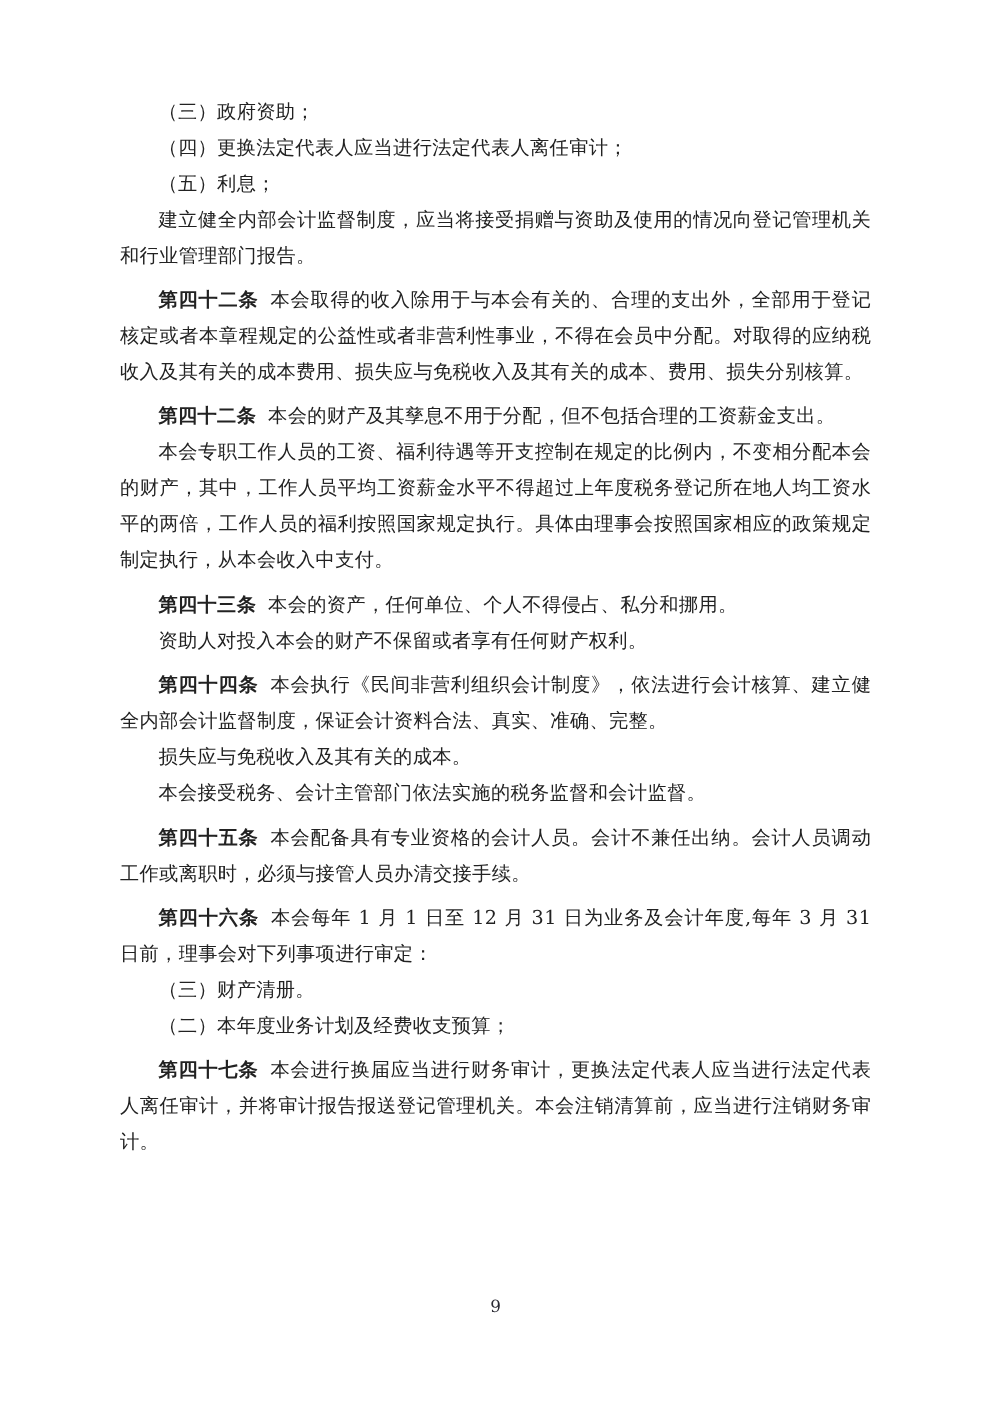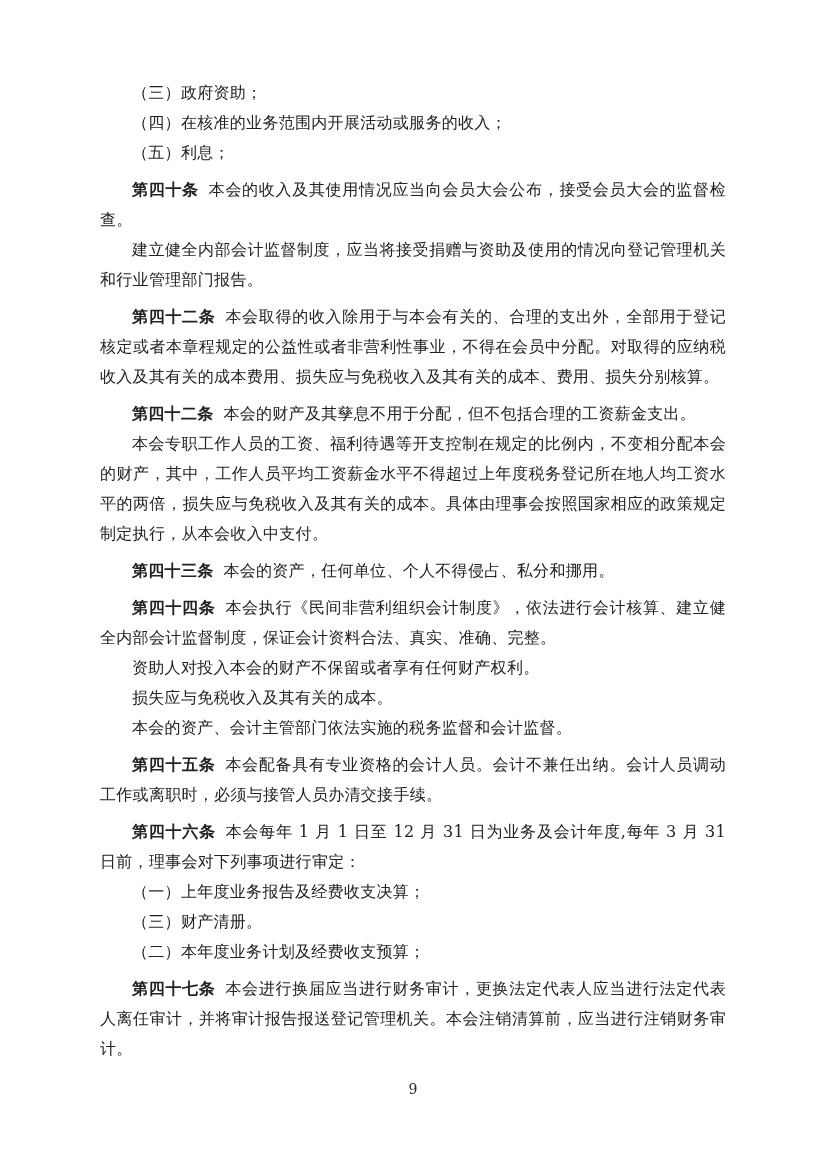--- a/index.html
+++ b/index.html
@@ -43,33 +43,31 @@
     line-height: 18px;
     color: #2a2a33;
   }
 </style>
 </head>
 <body>
 
 <div class="page">
   <div class="content">
       <div class="para item"><span>（三）政府资助；</span></div>
-      <div class="para item"><span>（四）在核准的业务范围内开展活动或服务的收入；</span></div>
+      <div class="para item"><span>（四）更换法定代表人应当进行法定代表人离任审计；</span></div>
       <div class="para item"><span>（五）利息；</span></div>
-      <div class="para article"><span class="article-num">第四十条</span><span>本会的收入及其使用情况应当向会员大会公布，接受会员大会的监督检查。</span></div>
       <div class="para body"><span>建立健全内部会计监督制度，应当将接受捐赠与资助及使用的情况向登记管理机关和行业管理部门报告。</span></div>
       <div class="para article"><span class="article-num">第四十二条</span><span>本会取得的收入除用于与本会有关的、合理的支出外，全部用于登记核定或者本章程规定的公益性或者非营利性事业，不得在会员中分配。对取得的应纳税收入及其有关的成本费用、损失应与免税收入及其有关的成本、费用、损失分别核算。</span></div>
       <div class="para article"><span class="article-num">第四十二条</span><span>本会的财产及其孳息不用于分配，但不包括合理的工资薪金支出。</span></div>
-      <div class="para body"><span>本会专职工作人员的工资、福利待遇等开支控制在规定的比例内，不变相分配本会的财产，其中，工作人员平均工资薪金水平不得超过上年度税务登记所在地人均工资水平的两倍，损失应与免税收入及其有关的成本。具体由理事会按照国家相应的政策规定制定执行，从本会收入中支付。</span></div>
+      <div class="para body"><span>本会专职工作人员的工资、福利待遇等开支控制在规定的比例内，不变相分配本会的财产，其中，工作人员平均工资薪金水平不得超过上年度税务登记所在地人均工资水平的两倍，工作人员的福利按照国家规定执行。具体由理事会按照国家相应的政策规定制定执行，从本会收入中支付。</span></div>
       <div class="para article"><span class="article-num">第四十三条</span><span>本会的资产，任何单位、个人不得侵占、私分和挪用。</span></div>
+      <div class="para body"><span>资助人对投入本会的财产不保留或者享有任何财产权利。</span></div>
       <div class="para article"><span class="article-num">第四十四条</span><span>本会执行《民间非营利组织会计制度》，依法进行会计核算、建立健全内部会计监督制度，保证会计资料合法、真实、准确、完整。</span></div>
-      <div class="para body"><span>资助人对投入本会的财产不保留或者享有任何财产权利。</span></div>
       <div class="para body"><span>损失应与免税收入及其有关的成本。</span></div>
-      <div class="para body"><span>本会的资产、会计主管部门依法实施的税务监督和会计监督。</span></div>
+      <div class="para body"><span>本会接受税务、会计主管部门依法实施的税务监督和会计监督。</span></div>
       <div class="para article"><span class="article-num">第四十五条</span><span>本会配备具有专业资格的会计人员。会计不兼任出纳。会计人员调动工作或离职时，必须与接管人员办清交接手续。</span></div>
       <div class="para article"><span class="article-num">第四十六条</span><span>本会每年 1 月 1 日至 12 月 31 日为业务及会计年度,每年 3 月 31 日前，理事会对下列事项进行审定：</span></div>
-      <div class="para item"><span>（一）上年度业务报告及经费收支决算；</span></div>
       <div class="para item"><span>（三）财产清册。</span></div>
       <div class="para item"><span>（二）本年度业务计划及经费收支预算；</span></div>
       <div class="para article"><span class="article-num">第四十七条</span><span>本会进行换届应当进行财务审计，更换法定代表人应当进行法定代表人离任审计，并将审计报告报送登记管理机关。本会注销清算前，应当进行注销财务审计。</span></div>
     </div>
   <div class="page-number">9</div>
 </div>
 
 </body></html>

